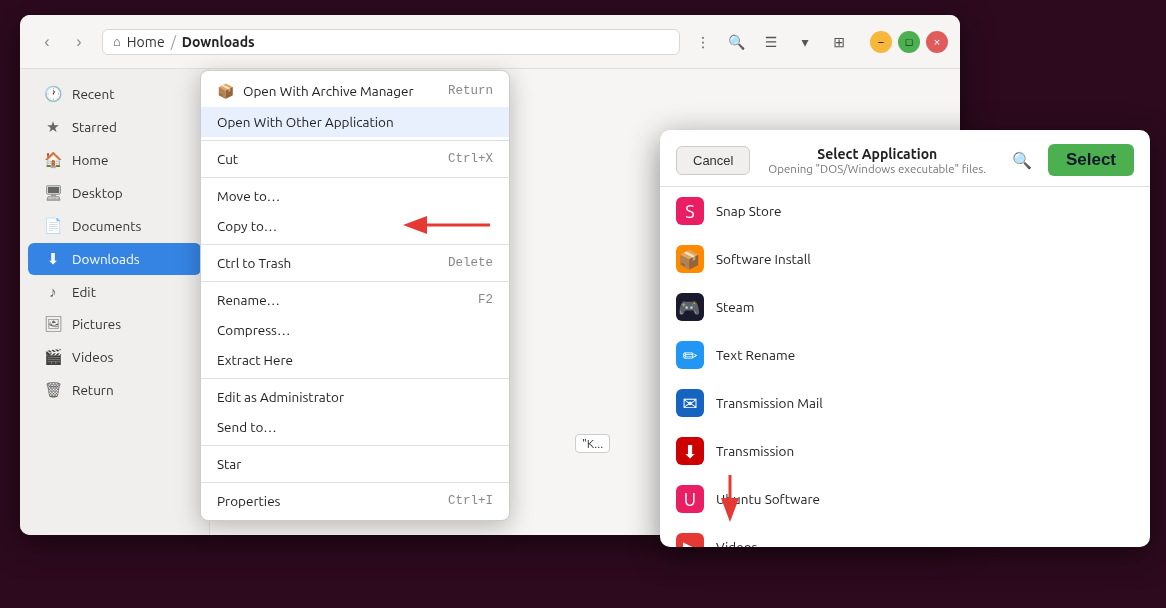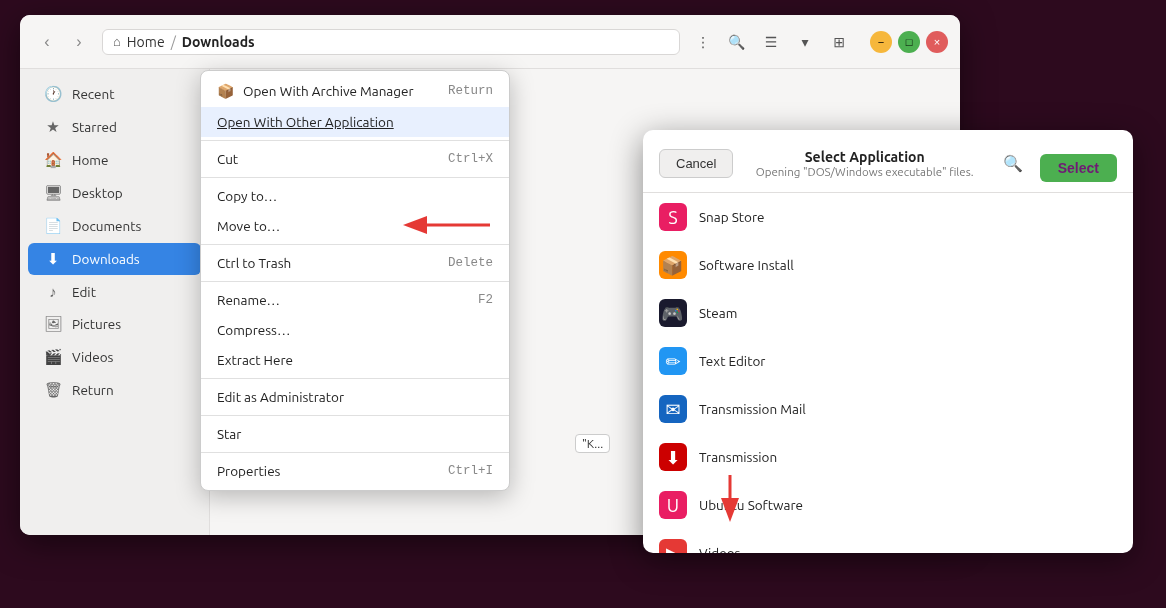--- a/index.html
+++ b/index.html
@@ -225,21 +225,21 @@
 
     .ctx-item {
       display: flex;
       align-items: center;
       justify-content: space-between;
       padding: 7px 16px;
       cursor: pointer;
       color: #222;
       position: relative;
     }
-    .ctx-item.highlighted { background: #e8f0fe; text-decoration: underline; }
+    .ctx-item.highlighted { background: #e8f0fe; }
 
     .ctx-separator {
       border: none;
       border-top: 1px solid #e0e0e0;
       margin: 3px 0;
     }
 
     .ctx-shortcut { color: #888; font-size: 12.5px; font-family: Liberation Mono, monospace; }
 
     .ctx-icon {
@@ -252,21 +252,21 @@
       color: #666;
       font-size: 14px;
     }
 
     .ctx-left { display: flex; align-items: center; }
 
     
     .select-app-dialog {
       position: absolute;
       top: 130px;
-      left: 643px;
+      left: 660px;
       width: 490px;
       background: #fff;
       border-radius: 10px;
       box-shadow: 0 8px 32px rgba(0,0,0,0.45);
       z-index: 200;
       display: flex;
       flex-direction: column;
       overflow: hidden;
     }
 
@@ -308,28 +308,27 @@
       background: transparent;
       border: none;
       cursor: pointer;
       color: #555;
       font-size: 16px;
       padding: 4px 8px;
     }
 
     .dialog-select-btn {
       background: #4caf50;
-      color: #701a75;
+      color: #0f172a;
       border: none;
       border-radius: 6px;
       padding: 6px 18px;
       cursor: pointer;
-      font-size: 14px;
+      font-size: 17px;
       font-weight: 600;
-      margin-top: 10px;
     }
 
     
     .app-list {
       overflow-y: auto;
       flex: 1;
       max-height: 360px;
     }
 
     .app-item {
@@ -488,28 +487,28 @@
     <hr class="ctx-separator">
     <div class="ctx-item">
       <span class="ctx-left">
         <span>Cut</span>
       </span>
       <span class="ctx-shortcut">Ctrl+X</span>
     </div>
     <hr class="ctx-separator">
     <div class="ctx-item">
       <span class="ctx-left">
+        <span>Move to…</span>
+      </span>
+    </div>
+    <div class="ctx-item">
+      <span class="ctx-left">
         <span>Copy to…</span>
       </span>
     </div>
-    <div class="ctx-item">
-      <span class="ctx-left">
-        <span>Move to…</span>
-      </span>
-    </div>
     <hr class="ctx-separator">
     <div class="ctx-item">
       <span class="ctx-left">
         <span>Ctrl to Trash</span>
       </span>
       <span class="ctx-shortcut">Delete</span>
     </div>
     <hr class="ctx-separator">
     <div class="ctx-item">
       <span class="ctx-left">
@@ -524,20 +523,25 @@
     </div>
     <div class="ctx-item">
       <span class="ctx-left">
         <span>Extract Here</span>
       </span>
     </div>
     <hr class="ctx-separator">
     <div class="ctx-item">
       <span class="ctx-left">
         <span>Edit as Administrator</span>
+      </span>
+    </div>
+    <div class="ctx-item">
+      <span class="ctx-left">
+        <span>Send to…</span>
       </span>
     </div>
     <hr class="ctx-separator">
     <div class="ctx-item">
       <span class="ctx-left">
         <span>Star</span>
       </span>
     </div>
     <hr class="ctx-separator">
     <div class="ctx-item">
@@ -568,21 +572,21 @@
       <div class="app-item">
     <div class="app-icon icon-software">📦</div>
     <span>Software Install</span>
   </div>
       <div class="app-item">
     <div class="app-icon icon-steam">🎮</div>
     <span>Steam</span>
   </div>
       <div class="app-item">
     <div class="app-icon icon-text">✏</div>
-    <span>Text Editor</span>
+    <span>Text Rename</span>
   </div>
       <div class="app-item">
     <div class="app-icon icon-thunderbird">✉</div>
     <span>Transmission Mail</span>
   </div>
       <div class="app-item">
     <div class="app-icon icon-transmission">⬇</div>
     <span>Transmission</span>
   </div>
       <div class="app-item">

